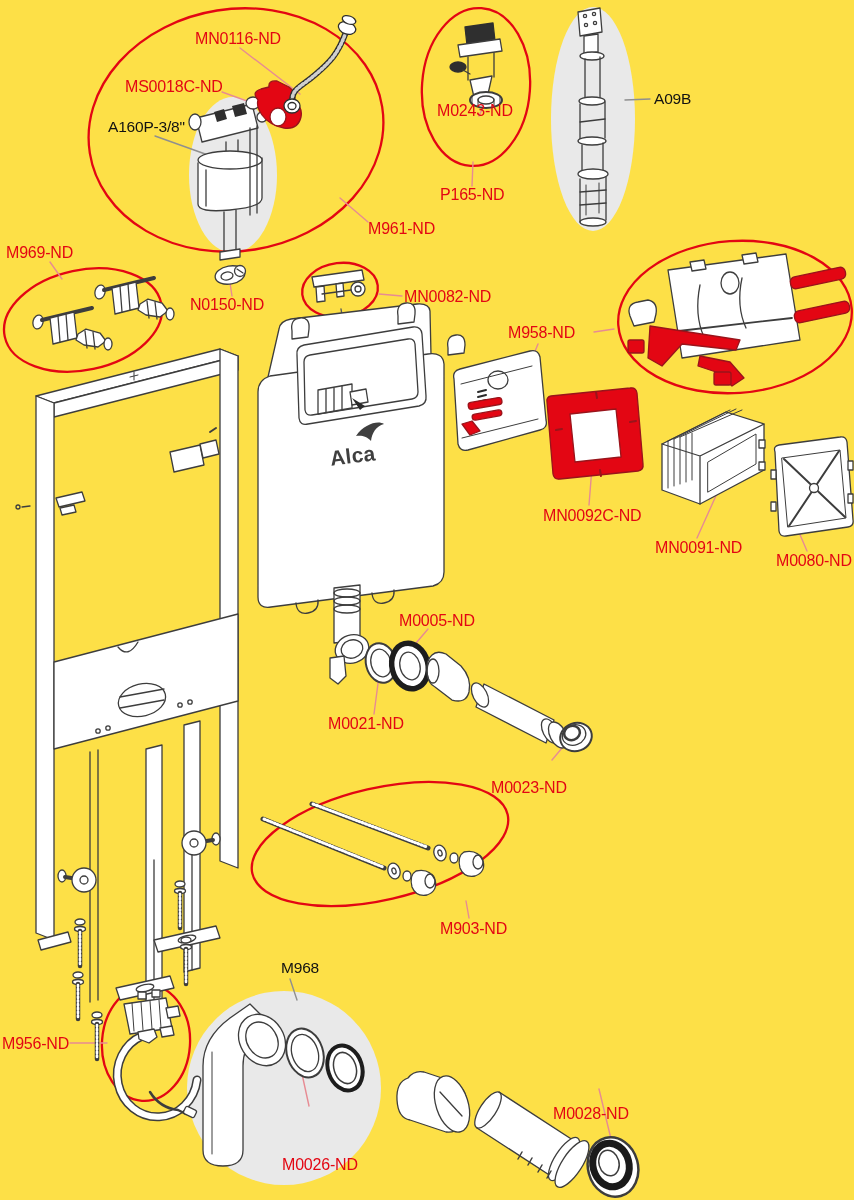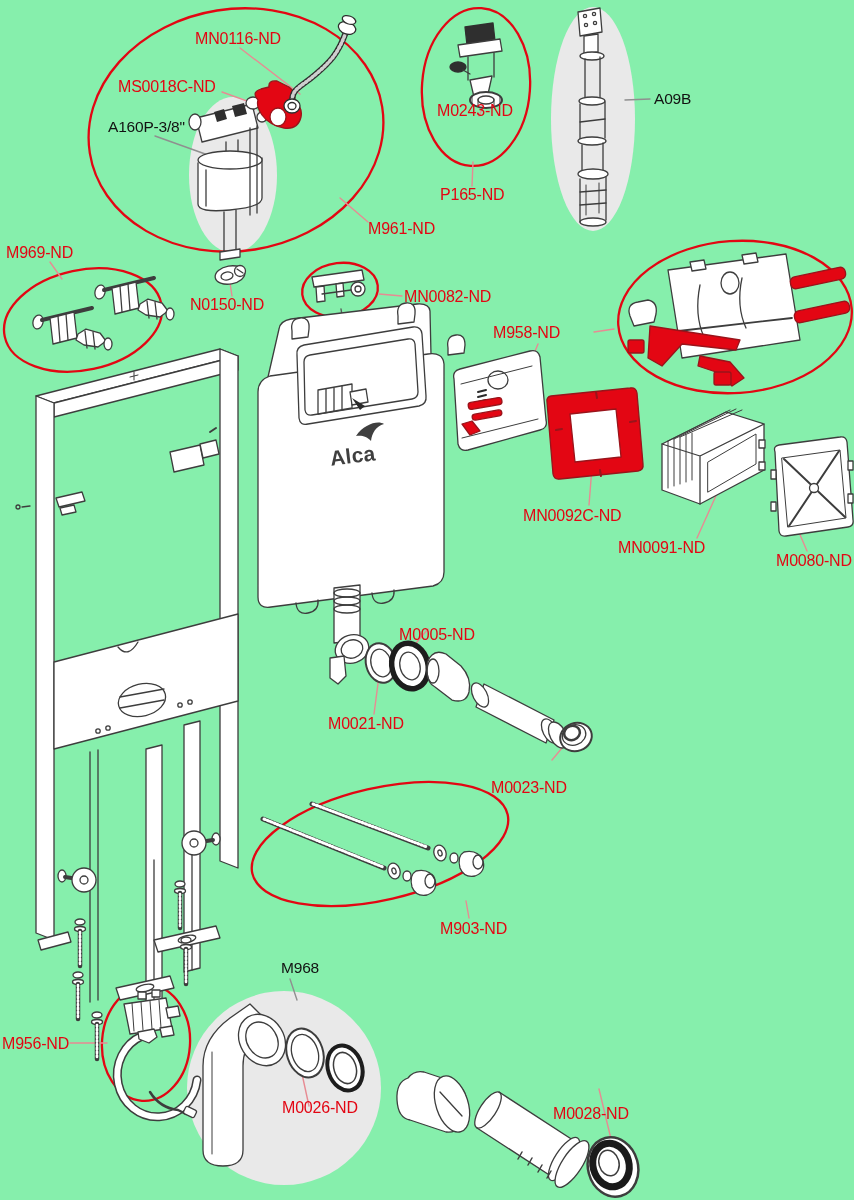--- a/index.html
+++ b/index.html
@@ -1,16 +1,16 @@
 <!DOCTYPE html>
 <html><head>
 <meta charset="utf-8">
 <style>
   html,body{margin:0;padding:0;background:#fff;}
-  #stage{position:relative;width:854px;height:1200px;background:#86efac;overflow:hidden;
+  #stage{position:relative;width:854px;height:1200px;background:#fde047;overflow:hidden;
          font-family:"Liberation Sans",sans-serif;}
   #art{position:absolute;left:0;top:0;}
   .lbl{position:absolute;font-size:16px;line-height:1;color:#e30613;white-space:nowrap;
        letter-spacing:-0.2px;}
   .lbl.dark{color:#121212;font-weight:400;font-size:15.5px;}
   .logo{position:absolute;left:330px;top:444px;font-size:21px;font-weight:700;color:#3f3f3f;
         transform:rotate(-7deg);letter-spacing:0.3px;}
 </style>
 </head>
 <body>
@@ -379,36 +379,36 @@
     <ellipse cx="564" cy="1159" rx="9" ry="25" transform="rotate(33 564 1159)" fill="#fff"></ellipse>
     <ellipse cx="572" cy="1164" rx="10" ry="27" transform="rotate(33 572 1164)" fill="#fff"></ellipse>
     <path d="M522,1152 l-4,7 M532,1158 l-4,7 M542,1165 l-4,7 M551,1171 l-4,7" stroke-width="1.5"></path>
     <ellipse cx="613" cy="1167" rx="25" ry="30" transform="rotate(-15 613 1167)" stroke-width="2.5" fill="#fff"></ellipse>
     <ellipse cx="611" cy="1165" rx="18" ry="22" transform="rotate(-15 611 1165)" stroke="#1a1a1a" stroke-width="7"></ellipse>
     <ellipse cx="609" cy="1163" rx="10" ry="13" transform="rotate(-15 609 1163)" stroke-width="1.5"></ellipse>
   </g>
 </svg>
 
   <div class="lbl" style="left:195px;top:31px">MN0116-ND</div>
-  <div class="lbl" style="left:118px;top:79px">MS0018C-ND</div>
+  <div class="lbl" style="left:125px;top:79px">MS0018C-ND</div>
   <div class="lbl dark" style="left:108px;top:119px">A160P-3/8"</div>
   <div class="lbl" style="left:368px;top:221px">M961-ND</div>
   <div class="lbl" style="left:437px;top:103px">M0243-ND</div>
   <div class="lbl" style="left:440px;top:187px">P165-ND</div>
   <div class="lbl dark" style="left:654px;top:91px">A09B</div>
   <div class="lbl" style="left:6px;top:245px">M969-ND</div>
   <div class="lbl" style="left:190px;top:297px">N0150-ND</div>
   <div class="lbl" style="left:404px;top:289px">MN0082-ND</div>
-  <div class="lbl" style="left:493px;top:325px">M958-ND</div>
-  <div class="lbl" style="left:523px;top:508px">MN0092C-ND</div>
-  <div class="lbl" style="left:618px;top:540px">MN0091-ND</div>
+  <div class="lbl" style="left:508px;top:325px">M958-ND</div>
+  <div class="lbl" style="left:543px;top:508px">MN0092C-ND</div>
+  <div class="lbl" style="left:655px;top:540px">MN0091-ND</div>
   <div class="lbl" style="left:776px;top:553px">M0080-ND</div>
-  <div class="lbl" style="left:399px;top:627px">M0005-ND</div>
+  <div class="lbl" style="left:399px;top:613px">M0005-ND</div>
   <div class="lbl" style="left:328px;top:716px">M0021-ND</div>
   <div class="lbl" style="left:491px;top:780px">M0023-ND</div>
   <div class="lbl" style="left:440px;top:921px">M903-ND</div>
   <div class="lbl" style="left:2px;top:1036px">M956-ND</div>
   <div class="lbl dark" style="left:281px;top:960px">M968</div>
-  <div class="lbl" style="left:282px;top:1100px">M0026-ND</div>
+  <div class="lbl" style="left:282px;top:1157px">M0026-ND</div>
   <div class="lbl" style="left:553px;top:1106px">M0028-ND</div>
 
   <div class="logo">Alca</div>
 </div>
 
 </body></html>

